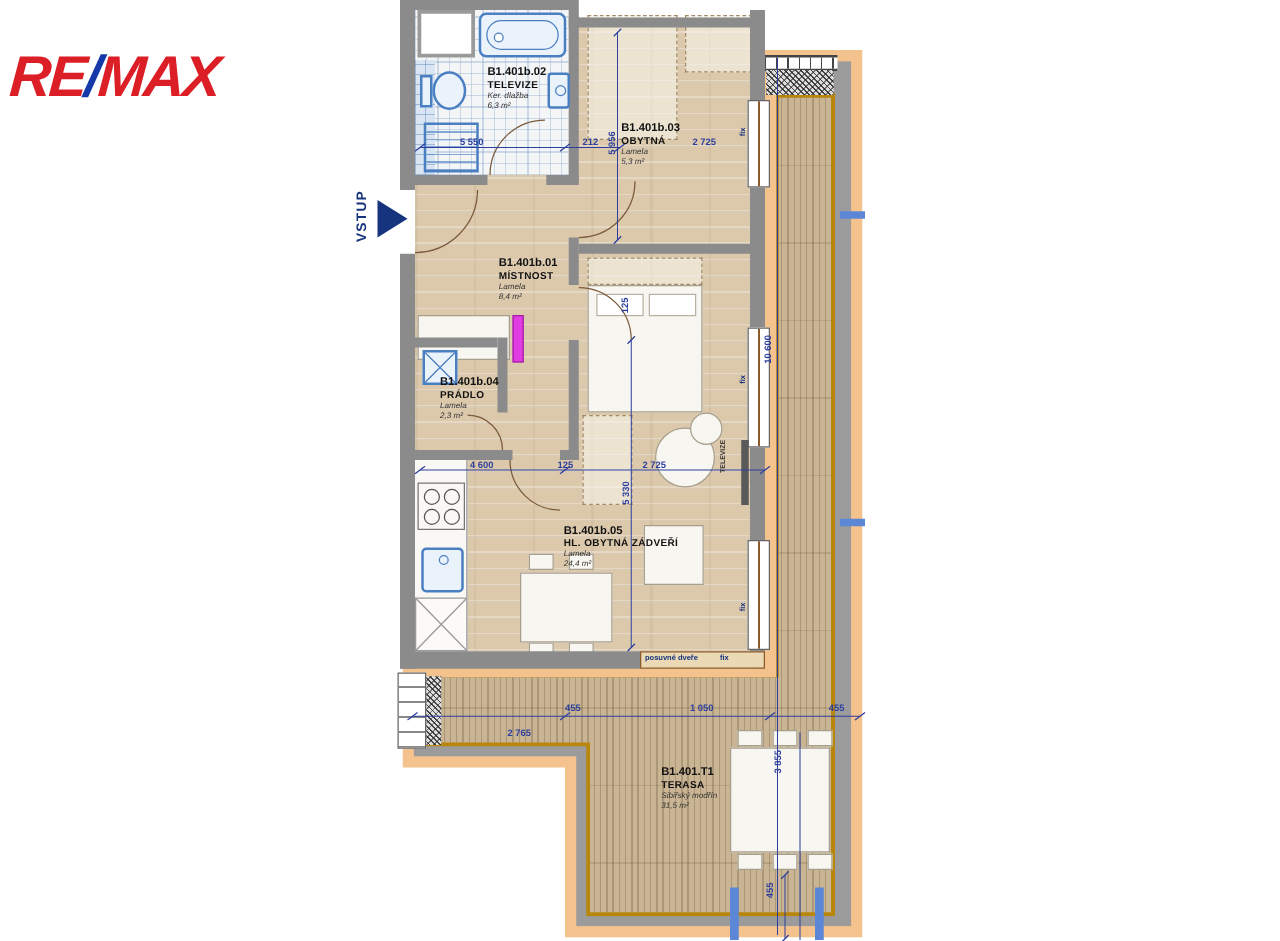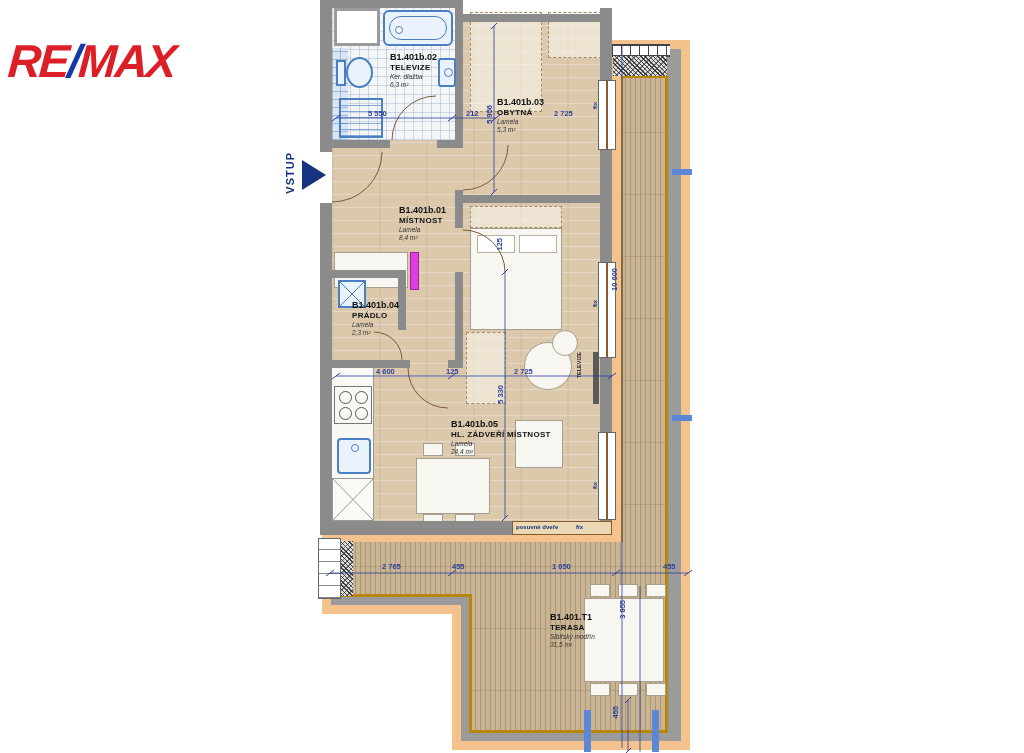--- a/index.html
+++ b/index.html
@@ -233,42 +233,42 @@
     <div class="r-area">8,4 m²</div>
   </div>
   <div class="abs room-label" style="left:352px;top:300px;">
     <div class="r-code">B1.401b.04</div>
     <div class="r-name">PRÁDLO</div>
     <div class="r-mat">Lamela</div>
     <div class="r-area">2,3 m²</div>
   </div>
   <div class="abs room-label" style="left:436px;top:419px;margin-left:15px;">
     <div class="r-code">B1.401b.05</div>
-    <div class="r-name">HL. ZÁDVEŘÍ MÍSTNOST</div>
+    <div class="r-name">HL. OBYTNÁ ZÁDVEŘÍ</div>
     <div class="r-mat">Lamela</div>
     <div class="r-area">24,4 m²</div>
   </div>
-  <div class="abs room-label" style="left:550px;top:612px;">
+  <div class="abs room-label" style="left:529px;top:612px;">
     <div class="r-code">B1.401.T1</div>
     <div class="r-name">TERASA</div>
     <div class="r-mat">Sibiřský modřín</div>
     <div class="r-area">31,5 m²</div>
   </div>
 
   <div class="abs dim" style="left:368px;top:109px;">5 550</div>
   <div class="abs dim" style="left:466px;top:109px;">212</div>
   <div class="abs dim" style="left:554px;top:109px;">2 725</div>
   <div class="abs dim vdim" style="left:485px;top:105px;">5 956</div>
   <div class="abs dim vdim" style="left:495px;top:238px;">125</div>
   <div class="abs dim" style="left:376px;top:367px;">4 600</div>
   <div class="abs dim" style="left:446px;top:367px;">125</div>
   <div class="abs dim" style="left:514px;top:367px;">2 725</div>
   <div class="abs dim vdim" style="left:496px;top:385px;">5 330</div>
   <div class="abs dim vdim" style="left:610px;top:268px;">10 600</div>
-  <div class="abs dim" style="left:382px;top:562px;">2 765</div>
+  <div class="abs dim" style="left:382px;top:582px;padding-left:24px;">2 765</div>
   <div class="abs dim" style="left:452px;top:562px;">455</div>
   <div class="abs dim" style="left:552px;top:562px;">1 050</div>
   <div class="abs dim" style="left:663px;top:562px;">455</div>
   <div class="abs dim vdim" style="left:618px;top:600px;">3 855</div>
   <div class="abs dim vdim" style="left:611px;top:706px;">455</div>
 
   <div class="abs fixlbl vfix" style="left:592px;top:102px;">fix</div>
   <div class="abs fixlbl vfix" style="left:592px;top:300px;">fix</div>
   <div class="abs fixlbl vfix" style="left:592px;top:482px;">fix</div>
   <div class="abs fixlbl" style="left:516px;top:524px;z-index:41;">posuvné dveře</div>

